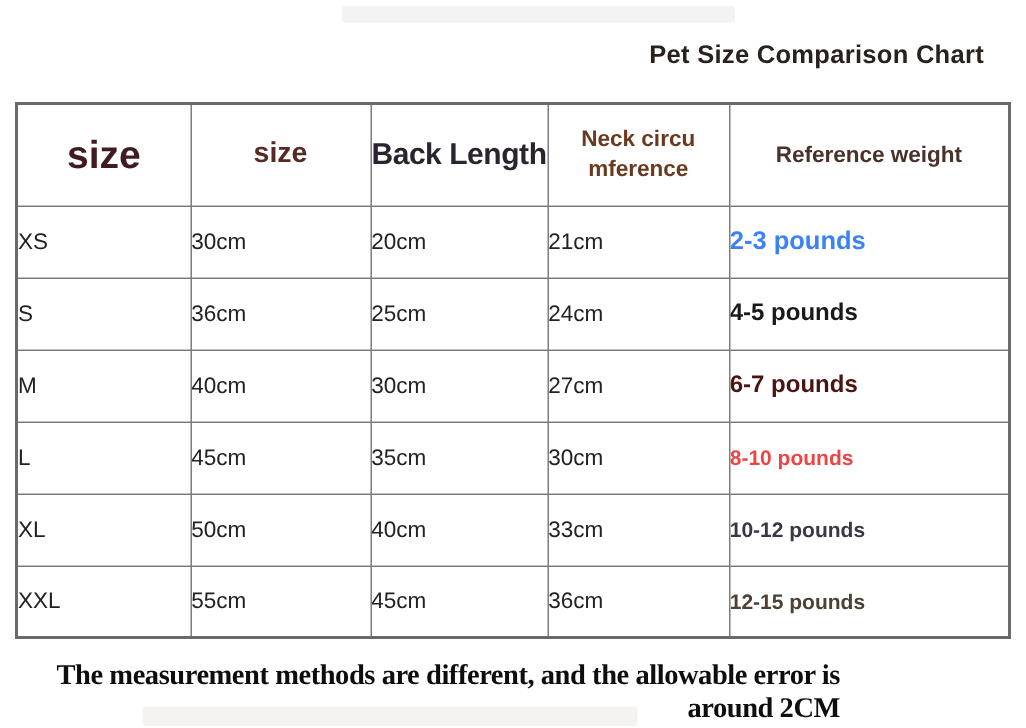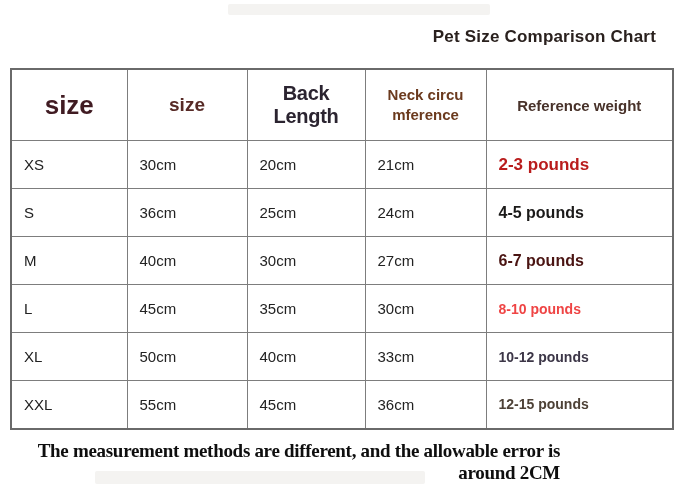--- a/index.html
+++ b/index.html
@@ -40,21 +40,21 @@
     top: 68px;
     width: 662px;
     border-collapse: collapse;
     table-layout: fixed;
     border: 2px solid #6a6a6a;
   }
   table.size-chart th,
   table.size-chart td {
     border: 1px solid #7d7d7d;
     vertical-align: middle;
-    padding: 12px;
+    padding: 0;
     overflow: hidden;
   }
   tr.header-row { height: 68px; }
   tr.data-row { height: 48px; }
 
   th { text-align: center; }
   .h-size { font-size: 26px; font-weight: 700; }
   .h-bust { font-size: 19px; font-weight: 700; }
   .h-back { font-size: 20px; font-weight: 700; letter-spacing: -0.3px; }
   .h-neck { font-size: 15px; font-weight: 700; white-space: pre-line; line-height: 1.35; }
@@ -107,21 +107,21 @@
 mference</th>
       <th class="h-ref" style="color: rgb(72, 50, 42);">Reference weight</th>
     </tr>
   </thead>
   <tbody>
     <tr class="data-row">
       <td class="c-size">XS</td>
       <td class="c-val">30cm</td>
       <td class="c-val">20cm</td>
       <td class="c-val">21cm</td>
-      <td class="c-weight w0" style="color: #b91c1c;">2-3 pounds</td>
+      <td class="c-weight w0" style="color: #3b82f6;">2-3 pounds</td>
     </tr>
     <tr class="data-row">
       <td class="c-size">S</td>
       <td class="c-val">36cm</td>
       <td class="c-val">25cm</td>
       <td class="c-val">24cm</td>
       <td class="c-weight w1" style="color: rgb(27, 26, 25);">4-5 pounds</td>
     </tr>
     <tr class="data-row">
       <td class="c-size">M</td>

